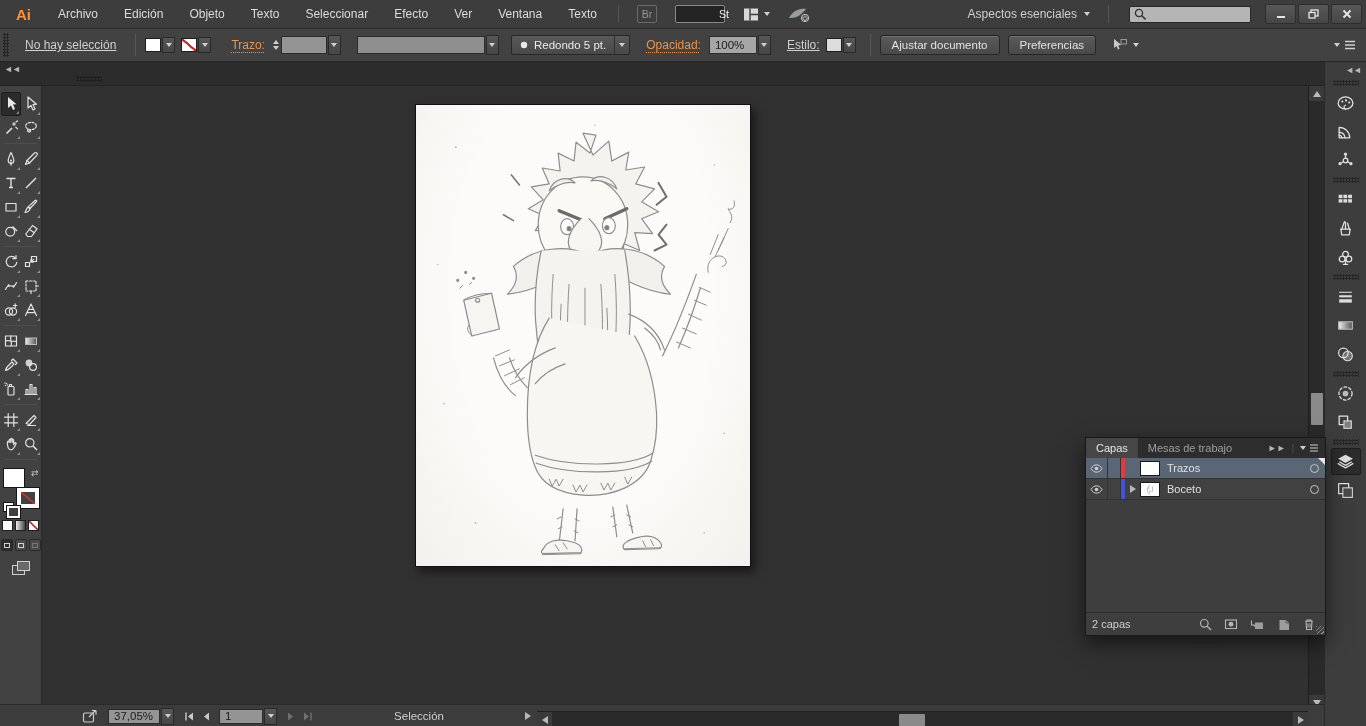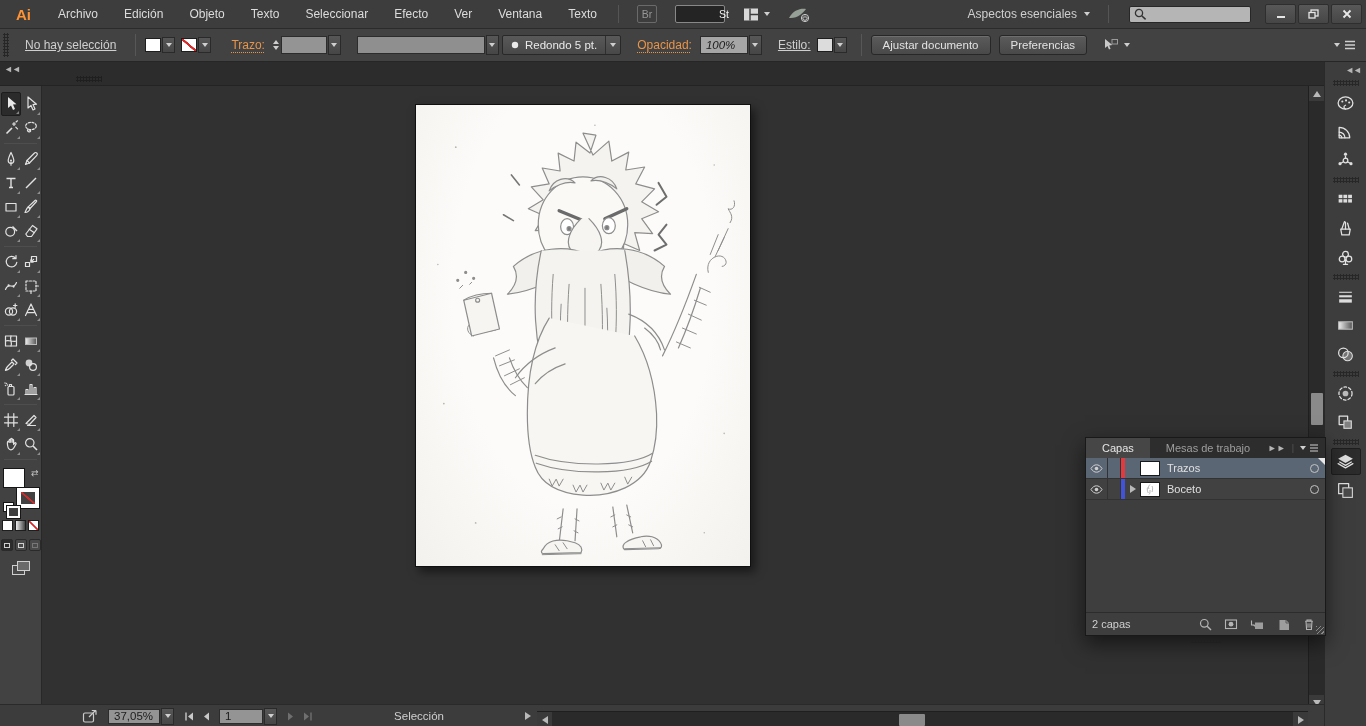--- a/index.html
+++ b/index.html
@@ -131,21 +131,21 @@
   .dock-grip { width:26px; height:6px; margin:3px auto;
                background-image:radial-gradient(#272727 1px, transparent 1.1px); background-size:3px 3px; }
   .dock-icon { width:30px; height:27px; margin:2px auto; border-radius:2px; display:flex; align-items:center; justify-content:center; }
   .dock-icon svg { width:19px; height:19px; }
   .dock-icon.active { background:#2c2c2c; border:1px solid #1e1e1e; }
 
   
   #layers-panel { position:absolute; left:1085px; top:437px; width:241px; height:199px; background:#3e3e3e;
                   border:1px solid #191919; box-shadow:0 8px 20px rgba(0,0,0,.55); z-index:5; }
   #lp-header { height:20px; background:#2d2d2d; display:flex; align-items:stretch; }
-  .lp-tab { font-size:11px; padding:0 16px; display:flex; align-items:center; color:#9e9e9e; }
+  .lp-tab { font-size:11px; padding:0 10px; display:flex; align-items:center; color:#9e9e9e; }
   .lp-tab.active { background:#464646; color:#e6e6e6; }
   #lp-header-right { margin-left:auto; display:flex; align-items:center; gap:6px; padding-right:6px; color:#b5b5b5; font-size:9px; }
   #lp-rows { position:absolute; left:0; top:20px; right:0; bottom:23px; background:#3e3e3e; }
   .layer-row { height:21px; display:flex; align-items:center; border-bottom:1px solid #323232; position:relative; background:#414141; }
   .layer-row.selected { background:#5b6675; }
   .layer-row.selected::after { content:""; position:absolute; right:0; top:0; width:0; height:0;
                                border-left:7px solid transparent; border-top:7px solid #e8e8e8; }
   .cell-eye { width:22px; display:flex; align-items:center; justify-content:center; border-right:1px solid #323232; align-self:stretch; }
   .cell-lock { width:13px; border-right:1px solid #323232; align-self:stretch; }
   .cell-color { width:4px; align-self:stretch; }
@@ -256,31 +256,31 @@
         <i class="down"></i>
       </span>
     <span class="field" style="width:46px;"></span>
     <span class="combo-arrow" style="height:20px;">
         <span class="dd"></span>
       </span>
     <span class="field" style="width:128px; margin-left:16px; background:#8f8f8f;"></span>
     <span class="combo-arrow" style="height:20px;">
         <span class="dd"></span>
       </span>
-    <span class="brush-combo" style="margin-left:3px;justify-content:center;">
+    <span class="brush-combo" style="margin-left:12px;justify-content:center;">
       <svg width="8" height="8" viewBox="0 0 8 8" style="margin-right:6px">
           <circle cx="4" cy="4" r="3.2" fill="#e9e9e9"></circle>
         </svg>
       <span>Redondo 5 pt.</span>
       <span class="seg">
           <span class="dd"></span>
         </span>
     </span>
     <span class="cb-label orange" style="margin-left:12px; margin-right:8px;">Opacidad:</span>
-    <span class="field" style="width:48px; background:#a6a6a6;font-style:italic;">100%</span>
+    <span class="field" style="width:48px; background:#a6a6a6;">100%</span>
     <span class="combo-arrow" style="height:20px;">
         <span class="dd"></span>
       </span>
     <span class="cb-label" style="margin-left:16px; margin-right:6px;">Estilo:</span>
     <span class="swatch" style="background:#dcdcdc;"></span>
     <span class="combo-arrow">
         <span class="dd"></span>
       </span>
     <div class="cb-sep" style="margin-left:14px;"></div>
     <button class="cb-btn">Ajustar documento</button>

